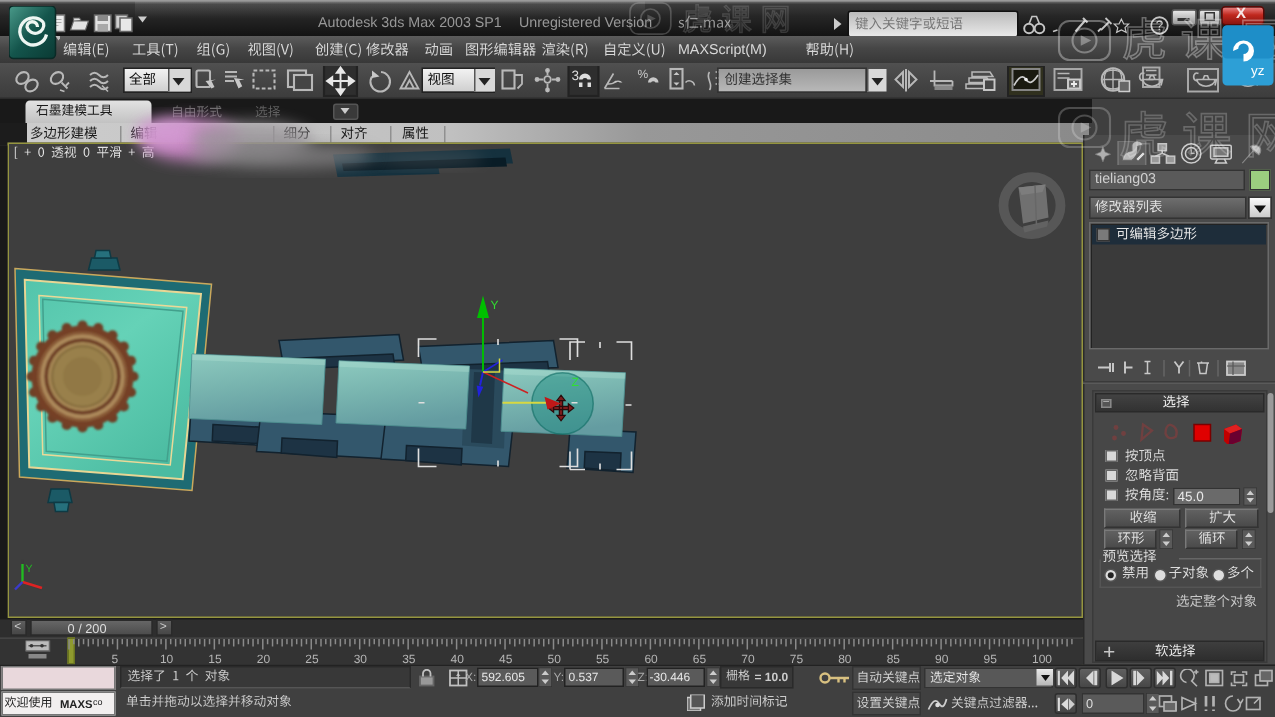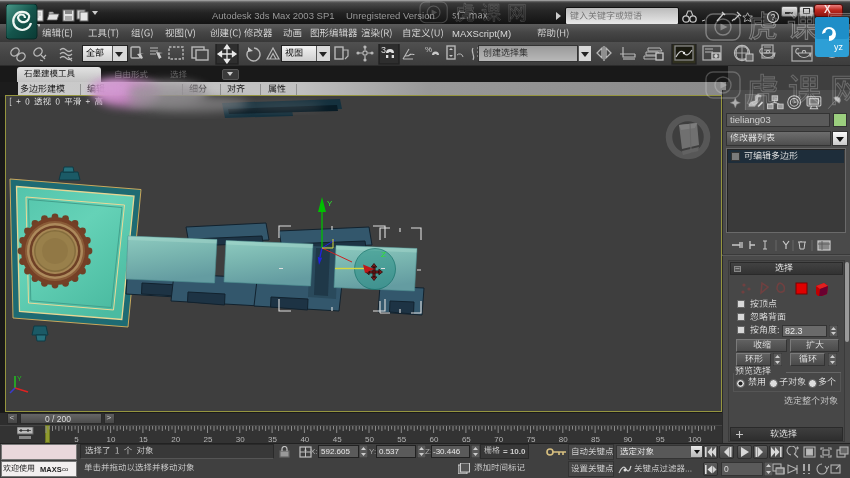--- a/index.html
+++ b/index.html
@@ -457,21 +457,21 @@
   </svg>
 <div style="position:absolute;left:737px;top:313px;width:8px;height:8px;background:#d8d8d8;border:1px solid #666"></div>
 <svg style="position:absolute;left:750px;top:311.5px" width="38" height="13" viewBox="0 0 38 13">
     <path d="M2.4 -2.2V-0.3C2.4 0.4 2.6 0.6 3.7 0.6C3.9 0.6 5.5 0.6 5.7 0.6C6.6 0.6 6.8 0.3 6.9 -0.9C6.7 -0.9 6.4 -1 6.3 -1.1C6.2 -0.2 6.2 -0 5.7 -0C5.3 -0 4 -0 3.7 -0C3.1 -0 3 -0.1 3 -0.3V-2.2ZM6.8 -1.9C7.2 -1.3 7.7 -0.4 7.9 0.1L8.5 -0.1C8.3 -0.7 7.9 -1.5 7.4 -2.1ZM1.2 -2.1C1 -1.5 0.7 -0.6 0.4 -0.1L1 0.2C1.3 -0.4 1.6 -1.2 1.8 -1.9ZM3.9 -2.2C4.3 -1.8 4.8 -1.2 5 -0.8L5.6 -1.1C5.4 -1.5 4.9 -2.1 4.4 -2.5ZM2.7 -7.6C2.2 -6.5 1.4 -5.6 0.5 -4.9C0.6 -4.8 0.9 -4.6 1 -4.5C1.5 -4.9 2 -5.4 2.4 -6H3.6C3.1 -4.9 2.2 -4.1 1.2 -3.5C1.4 -3.4 1.6 -3.1 1.7 -3C2.8 -3.7 3.7 -4.7 4.4 -6H5.6C5 -4.7 4.2 -3.6 3.2 -2.9C3.3 -2.8 3.6 -2.6 3.7 -2.5C4.8 -3.3 5.7 -4.5 6.2 -6H7.2C7.1 -4.1 6.9 -3.4 6.7 -3.2C6.7 -3.1 6.6 -3.1 6.4 -3.1C6.3 -3.1 5.9 -3.1 5.4 -3.1C5.5 -3 5.6 -2.7 5.6 -2.5C6 -2.5 6.5 -2.5 6.7 -2.5C7 -2.5 7.2 -2.6 7.3 -2.8C7.6 -3.1 7.7 -4 7.9 -6.3C7.9 -6.4 7.9 -6.6 7.9 -6.6H2.9C3 -6.8 3.2 -7.1 3.3 -7.4Z M14.5 -7.6C14.1 -6.6 13.4 -5.7 12.7 -5.1V-7H9.7V-0.4H10.2V-1.2H12.7V-2.5C12.8 -2.4 12.9 -2.3 12.9 -2.2L13.3 -2.4V0.7H14V0.4H16.5V0.7H17.1V-2.4L17.4 -2.3C17.5 -2.5 17.7 -2.7 17.9 -2.9C17.1 -3.1 16.3 -3.6 15.7 -4.1C16.4 -4.8 16.9 -5.5 17.2 -6.4L16.8 -6.6L16.7 -6.6H14.7C14.9 -6.9 15 -7.1 15.1 -7.4ZM10.2 -6.4H10.9V-4.5H10.2ZM10.2 -1.8V-3.9H10.9V-1.8ZM12.1 -3.9V-1.8H11.4V-3.9ZM12.1 -4.5H11.4V-6.4H12.1ZM12.7 -2.8V-4.8C12.8 -4.7 12.9 -4.6 13 -4.5C13.3 -4.8 13.6 -5 13.9 -5.4C14.1 -5 14.5 -4.5 14.8 -4.1C14.2 -3.5 13.4 -3.1 12.7 -2.8ZM14 -0.2V-2H16.5V-0.2ZM16.4 -6C16.1 -5.5 15.7 -5 15.3 -4.5C14.9 -5 14.5 -5.4 14.3 -5.9L14.4 -6ZM13.7 -2.6C14.3 -2.9 14.8 -3.2 15.3 -3.7C15.7 -3.3 16.3 -2.9 16.8 -2.6Z M24.6 -3.4V-2.6H20.5V-3.4ZM19.8 -3.9V0.7H20.5V-0.8H24.6V-0C24.6 0.1 24.6 0.1 24.4 0.1C24.3 0.1 23.7 0.1 23.2 0.1C23.3 0.3 23.4 0.5 23.4 0.7C24.2 0.7 24.6 0.7 24.9 0.6C25.2 0.5 25.3 0.3 25.3 -0V-3.9ZM20.5 -2.1H24.6V-1.3H20.5ZM21 -7.6V-6.8H18.7V-6.2H21V-5.4C20 -5.3 19.1 -5.1 18.5 -5L18.6 -4.4L21 -4.9V-4.2H21.6V-7.6ZM22.9 -7.6V-5.2C22.9 -4.5 23.2 -4.3 24 -4.3C24.2 -4.3 25.4 -4.3 25.6 -4.3C26.2 -4.3 26.4 -4.5 26.5 -5.4C26.3 -5.5 26 -5.6 25.9 -5.7C25.9 -5 25.8 -4.9 25.5 -4.9C25.2 -4.9 24.3 -4.9 24.1 -4.9C23.7 -4.9 23.6 -4.9 23.6 -5.2V-5.9C24.5 -6.1 25.5 -6.4 26.1 -6.7L25.7 -7.2C25.2 -6.9 24.4 -6.6 23.6 -6.4V-7.6Z M30.5 -3H32.4V-2H30.5ZM30.5 -3.6V-4.6H32.4V-3.6ZM30.5 -1.4H32.4V-0.4H30.5ZM27.5 -7V-6.3H31C30.9 -5.9 30.8 -5.5 30.7 -5.2H27.9V0.7H28.6V0.2H34.4V0.7H35.1V-5.2H31.4L31.8 -6.3H35.5V-7ZM28.6 -0.4V-4.6H29.9V-0.4ZM34.4 -0.4H33V-4.6H34.4Z" transform="translate(0,7.9)" fill="#ddd"></path>
   </svg>
 <div style="position:absolute;left:737px;top:326px;width:8px;height:8px;background:#d8d8d8;border:1px solid #666"></div>
 <svg style="position:absolute;left:750px;top:324.5px" width="31" height="13" viewBox="0 0 31 13">
     <path d="M6.9 -3.4C6.8 -2.6 6.5 -1.9 6.1 -1.4C5.6 -1.6 5.1 -1.9 4.6 -2.1C4.8 -2.5 5.1 -2.9 5.3 -3.4ZM3.8 -1.9C4.3 -1.6 5 -1.3 5.6 -0.9C5 -0.4 4.2 -0.1 3.2 0.1C3.3 0.3 3.5 0.6 3.6 0.7C4.7 0.4 5.5 0 6.2 -0.5C7 -0.1 7.6 0.4 8.1 0.7L8.6 0.2C8.1 -0.1 7.4 -0.6 6.7 -1C7.1 -1.6 7.5 -2.4 7.7 -3.4H8.6V-4H5.5C5.7 -4.5 5.8 -4.9 6 -5.3L5.3 -5.4C5.2 -5 5 -4.5 4.8 -4H3.2V-3.4H4.5C4.3 -2.8 4 -2.3 3.8 -1.9ZM3.4 -6.4V-4.7H4.1V-5.8H7.9V-4.7H8.5V-6.4H6.4C6.3 -6.8 6.2 -7.2 6 -7.6L5.3 -7.5C5.5 -7.2 5.6 -6.7 5.7 -6.4ZM1.6 -7.6V-5.8H0.4V-5.1H1.6V-2.9L0.3 -2.5L0.4 -1.8L1.6 -2.2V-0.1C1.6 0.1 1.5 0.1 1.4 0.1C1.3 0.1 0.9 0.1 0.5 0.1C0.6 0.3 0.7 0.6 0.7 0.7C1.3 0.7 1.7 0.7 1.9 0.6C2.2 0.5 2.2 0.3 2.2 -0.1V-2.4L3.4 -2.8L3.3 -3.4L2.2 -3.1V-5.1H3.2V-5.8H2.2V-7.6Z M11.4 -4.9H13.4V-3.7H11.4ZM11.4 -5.5H11.4C11.6 -5.8 11.9 -6.1 12.1 -6.4H14.7C14.4 -6.1 14.2 -5.7 13.9 -5.5ZM16.2 -4.9V-3.7H14.1V-4.9ZM12 -7.6C11.6 -6.7 10.7 -5.6 9.5 -4.8C9.7 -4.7 9.9 -4.4 10 -4.3C10.3 -4.4 10.5 -4.6 10.7 -4.8V-3.2C10.7 -2.1 10.6 -0.7 9.6 0.3C9.7 0.4 10 0.7 10.1 0.8C10.7 0.2 11 -0.6 11.2 -1.4H13.4V0.5H14.1V-1.4H16.2V-0.2C16.2 -0 16.1 0 16 0C15.8 0 15.3 0 14.7 0C14.8 0.2 14.9 0.5 15 0.7C15.7 0.7 16.2 0.7 16.5 0.6C16.8 0.5 16.9 0.3 16.9 -0.2V-5.5H14.7C15.1 -5.8 15.4 -6.3 15.6 -6.7L15.2 -7L15.1 -7H12.5L12.8 -7.4ZM11.4 -3.1H13.4V-2H11.3C11.4 -2.4 11.4 -2.8 11.4 -3.1ZM16.2 -3.1V-2H14.1V-3.1Z M21.5 -5.8V-5H20V-4.5H21.5V-3H25V-4.5H26.4V-5H25V-5.8H24.3V-5H22.1V-5.8ZM24.3 -4.5V-3.5H22.1V-4.5ZM24.8 -1.8C24.4 -1.4 23.9 -1 23.2 -0.7C22.6 -1 22.1 -1.4 21.7 -1.8ZM20.2 -2.4V-1.8H21.3L21 -1.7C21.4 -1.2 21.9 -0.8 22.5 -0.4C21.6 -0.2 20.7 0 19.7 0.1C19.8 0.2 20 0.5 20 0.7C21.1 0.5 22.2 0.3 23.2 -0.1C24.1 0.3 25.1 0.6 26.3 0.7C26.3 0.5 26.5 0.3 26.7 0.1C25.7 0 24.7 -0.1 23.9 -0.4C24.7 -0.8 25.4 -1.4 25.8 -2.2L25.4 -2.4L25.3 -2.4ZM22.3 -7.4C22.4 -7.2 22.5 -6.9 22.6 -6.7H19.1V-4.2C19.1 -2.9 19.1 -0.9 18.3 0.4C18.5 0.5 18.8 0.6 18.9 0.7C19.7 -0.7 19.8 -2.8 19.8 -4.2V-6H26.5V-6.7H23.4C23.3 -7 23.1 -7.3 22.9 -7.6Z M28.3 -3.5C28.6 -3.5 28.8 -3.8 28.8 -4.1C28.8 -4.5 28.6 -4.8 28.3 -4.8C27.9 -4.8 27.7 -4.5 27.7 -4.1C27.7 -3.8 27.9 -3.5 28.3 -3.5ZM28.3 0.1C28.6 0.1 28.8 -0.1 28.8 -0.5C28.8 -0.9 28.6 -1.1 28.3 -1.1C27.9 -1.1 27.7 -0.9 27.7 -0.5C27.7 -0.1 27.9 0.1 28.3 0.1Z" transform="translate(0,7.9)" fill="#ddd"></path>
   </svg>
 <div style="position:absolute;left:782px;top:325px;width:45px;height:12px;background:#6a6a6a;border:1px solid #333"></div>
-<div style="position:absolute;left:785px;top:326px;font-size:9px;color:#e8e8e8;white-space:nowrap;">82.3</div>
+<div style="position:absolute;left:785px;top:326px;font-size:9px;color:#e8e8e8;white-space:nowrap;">45.0</div>
 <svg style="position:absolute;left:829px;top:325px" width="9" height="12">
 <rect width="9" height="12" fill="#5a5a5a" stroke="#333" stroke-width="1"></rect>
 <path d="M4.5 2 l2.5 3 h-5 z M4.5 10 l2.5 -3 h-5 z" fill="#ccc"></path>
   </svg>
 <div style="position:absolute;left:736px;top:339px;width:51px;height:13px;background:linear-gradient(180deg,#616161,#4a4a4a);border:1px solid #333;border-top-color:#7a7a7a;border-left-color:#7a7a7a"></div>
 <svg style="position:absolute;left:752.5px;top:340.0px" width="20" height="13" viewBox="0 0 20 13">
     <path d="M5.3 -5.2H7.2C7.1 -4 6.8 -3 6.3 -2.2C5.9 -3.1 5.5 -4 5.2 -5ZM5.2 -7.6C4.9 -6 4.5 -4.5 3.7 -3.6C3.8 -3.5 4.1 -3.2 4.2 -3C4.4 -3.4 4.7 -3.8 4.9 -4.2C5.2 -3.2 5.5 -2.4 6 -1.6C5.4 -0.9 4.7 -0.3 3.8 0.2C4 0.3 4.2 0.6 4.3 0.7C5.1 0.3 5.8 -0.3 6.3 -1C6.9 -0.3 7.5 0.3 8.2 0.7C8.3 0.5 8.5 0.3 8.7 0.1C7.9 -0.2 7.3 -0.9 6.7 -1.6C7.3 -2.6 7.7 -3.7 7.9 -5.2H8.6V-5.8H5.5C5.7 -6.3 5.8 -6.9 5.9 -7.5ZM0.8 -0.9C1 -1 1.3 -1.2 2.9 -1.8V0.7H3.6V-7.4H2.9V-2.4L1.5 -2V-6.6H0.9V-2.1C0.9 -1.8 0.7 -1.6 0.5 -1.5C0.7 -1.4 0.8 -1.1 0.8 -0.9Z M9.4 -0.5 9.6 0.2C10.3 -0.1 11.3 -0.5 12.2 -0.9L12.1 -1.4C11.1 -1.1 10.1 -0.7 9.4 -0.5ZM9.6 -3.8C9.7 -3.9 9.9 -3.9 10.9 -4C10.5 -3.4 10.2 -3 10.1 -2.8C9.8 -2.5 9.6 -2.2 9.4 -2.2C9.5 -2.1 9.6 -1.8 9.6 -1.6C9.8 -1.7 10.1 -1.8 11.9 -2.3L11.8 -2.6V-2.8L10.5 -2.5C11.1 -3.3 11.7 -4.3 12.2 -5.3L11.7 -5.6C11.6 -5.3 11.4 -4.9 11.2 -4.6L10.2 -4.5C10.7 -5.3 11.2 -6.3 11.6 -7.3L11 -7.5C10.7 -6.4 10.1 -5.3 9.9 -5C9.7 -4.7 9.5 -4.5 9.4 -4.4C9.4 -4.2 9.5 -3.9 9.6 -3.8ZM13.2 -5.5C13 -4.6 12.5 -3.4 11.8 -2.6C11.9 -2.5 12.1 -2.3 12.2 -2.2C12.4 -2.4 12.6 -2.7 12.8 -2.9V0.7H13.3V-4C13.6 -4.5 13.7 -4.9 13.9 -5.4ZM14.1 -3.6V0.7H14.6V0.3H16.7V0.7H17.3V-3.6H15.7L15.9 -4.5H17.4V-5.1H13.9V-4.5H15.2C15.2 -4.2 15.1 -3.9 15.1 -3.6ZM14.3 -7.4C14.4 -7.2 14.6 -6.9 14.7 -6.7H12.3V-5.2H12.9V-6.1H16.9V-5.3H17.6V-6.7H15.4C15.2 -6.9 15 -7.3 14.9 -7.6ZM14.6 -1.4H16.7V-0.3H14.6ZM14.6 -2V-3.1H16.7V-2Z" transform="translate(0,7.9)" fill="#e0e0e0"></path>
   </svg>
 <div style="position:absolute;left:790px;top:339px;width:49px;height:13px;background:linear-gradient(180deg,#616161,#4a4a4a);border:1px solid #333;border-top-color:#7a7a7a;border-left-color:#7a7a7a"></div>
 <svg style="position:absolute;left:805.5px;top:340.0px" width="20" height="13" viewBox="0 0 20 13">

